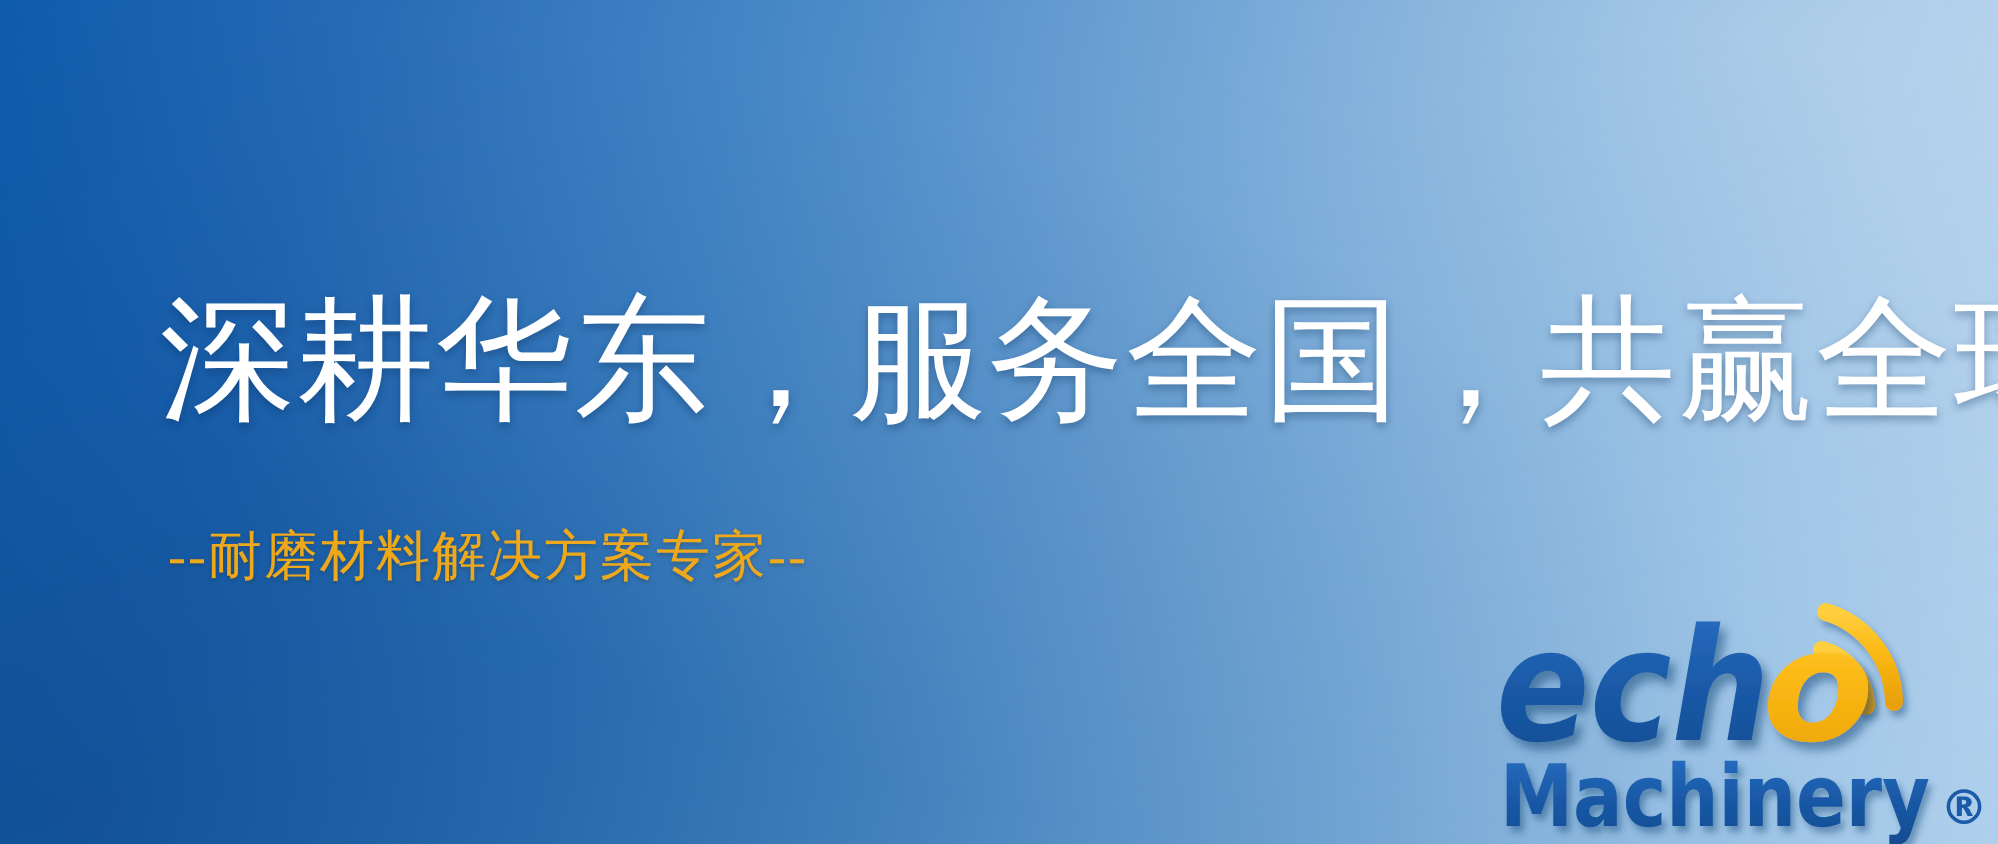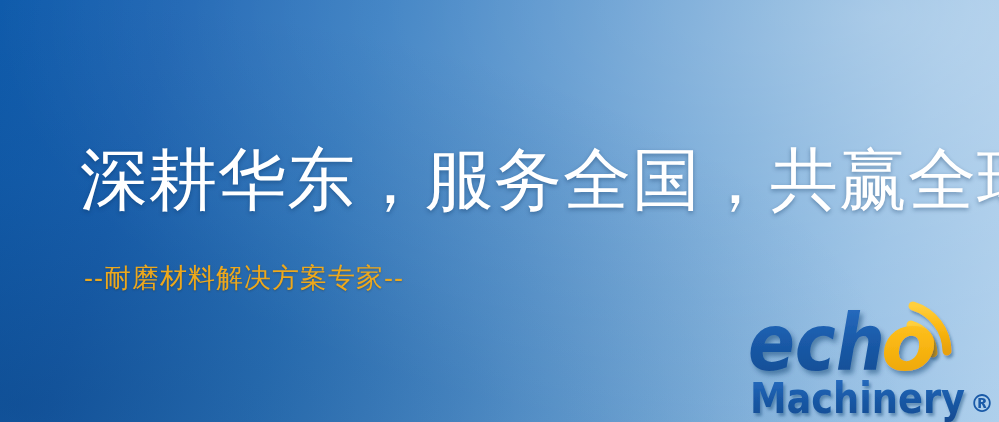--- a/index.html
+++ b/index.html
@@ -56,21 +56,21 @@
     color: #ffffff;
     letter-spacing: 1px;
     white-space: nowrap;
     text-shadow: 0 2px 4px rgba(8,44,88,0.38);
   }
 
   .subline {
     position: absolute;
     left: 84px;
     top: 265px;
-    font-family: Liberation Sans, sans-serif;
+    font-family: Liberation Serif, serif;
     font-size: 27px;
     line-height: 1;
     color: #eda81c;
     letter-spacing: 1px;
     white-space: nowrap;
     text-shadow: 0 1px 2px rgba(40,30,0,0.28);
   }
 
   
   #logo {

